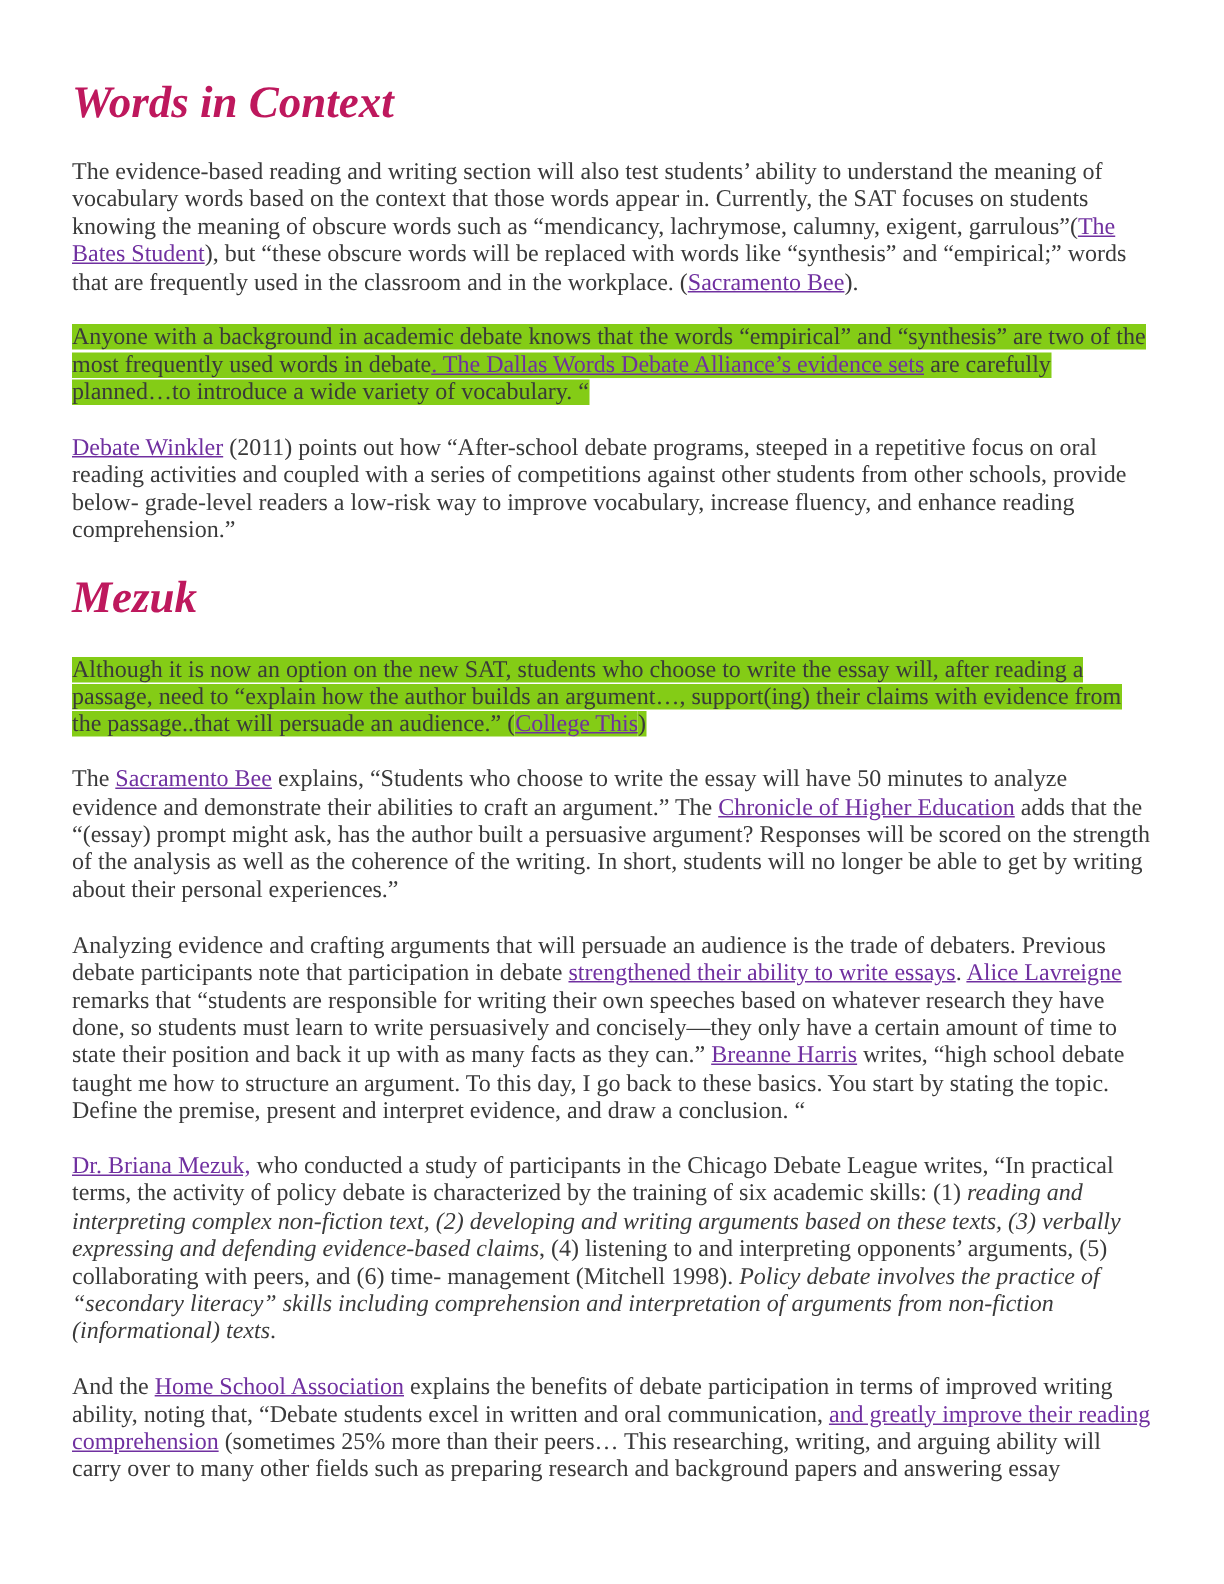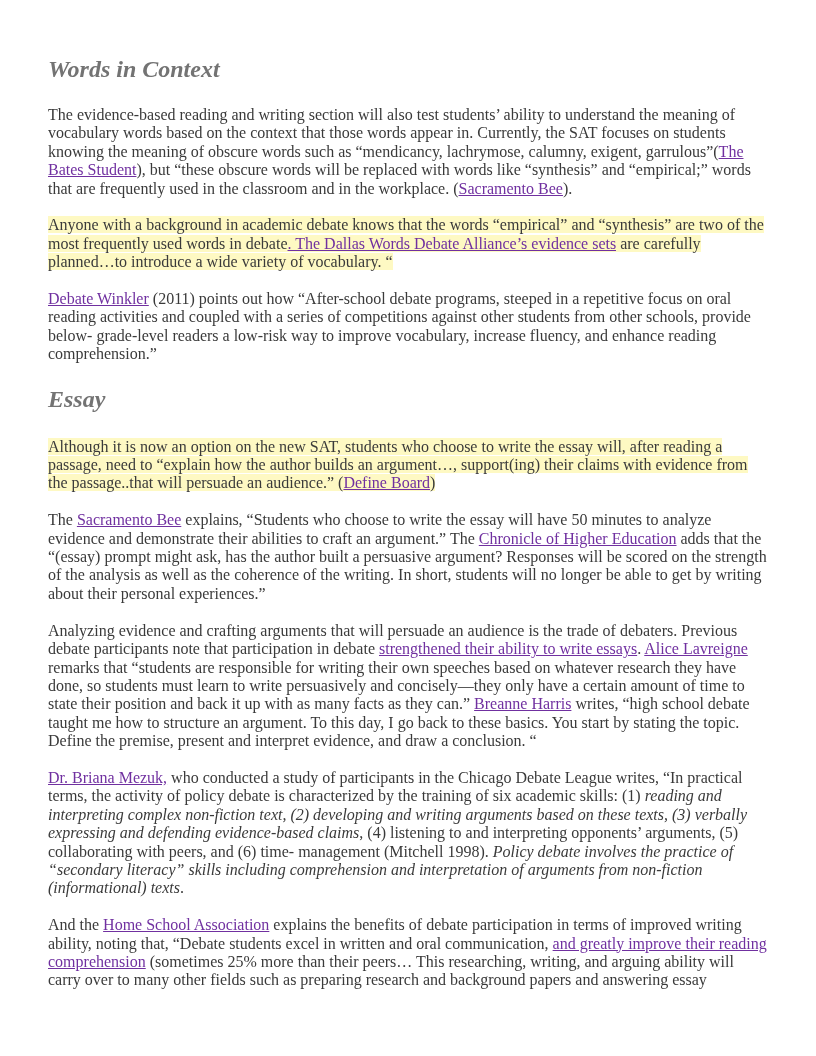--- a/index.html
+++ b/index.html
@@ -4,46 +4,46 @@
 <style>
   html, body { margin: 0; padding: 0; background: #ffffff; }
   body { width: 816px; height: 1056px; position: relative; overflow: hidden; }
   .page {
     position: absolute; left: 48px; top: 54px; width: 722px;
     font-family: "Liberation Serif", "DejaVu Serif", serif;
     font-size: 16px; line-height: 18.4px; color: #3a3a3a;
   }
   h2 {
     font-family: "Liberation Serif", "DejaVu Serif", serif;
-    font-weight: bold; font-style: italic; color: #737373;
-    font-size: 24px; line-height: 30px; margin: 0; padding: 0;
+    font-weight: bold; font-style: italic; color: #be185d;
+    font-size: 30px; line-height: 30px; margin: 0; padding: 0;
   }
   h2.h-words { margin-bottom: 22px; }
   h2.h-essay { margin-top: 20px; margin-bottom: 24px; }
   p { margin: 0 0 18.4px 0; }
   a { color: #7030a0; text-decoration: underline; }
-  .hl { background: #fef9c3; }
+  .hl { background: #84cc16; }
   i { font-style: italic; }
 </style>
 </head>
 <body>
 
 <div class="page">
 
   <h2 class="h-words">Words in Context</h2>
 
   <p><span>The evidence-based reading and writing section will also test students’ ability to understand the meaning of vocabulary words based on the context that those words appear in.  Currently, the SAT focuses on students knowing the meaning of obscure words such as “mendicancy, lachrymose, calumny, exigent, garrulous”(</span><a href="#">The Bates Student</a><span>), but “these obscure words will be replaced with words like “synthesis” and “empirical;” words that are frequently used in the classroom and in the workplace. (</span><a href="#">Sacramento Bee</a><span>).</span></p>
 
   <p><span class="hl">Anyone with a background in academic debate knows that the words “empirical” and “synthesis” are two of the most frequently used words in debate</span><a href="#" class="hl">. The Dallas Words Debate Alliance’s evidence sets</a><span class="hl"> are carefully planned…to introduce a wide variety of vocabulary. “</span></p>
 
   <p><a href="#">Debate Winkler</a><span> (2011) points out how “After-school debate programs, steeped in a repetitive focus on oral reading activities and coupled with a series of competitions against other students from other schools, provide below- grade-level readers a low-risk way to improve vocabulary, increase fluency, and enhance reading comprehension.”</span></p>
 
-  <h2 class="h-essay">Essay</h2>
+  <h2 class="h-essay">Mezuk</h2>
 
-  <p><span class="hl">Although it is now an option on the new SAT, students who choose to write the essay will, after reading a passage, need to “explain how the author builds an argument…, support(ing) their claims with evidence from the passage..that will persuade an audience.” (</span><a href="#" class="hl">Define Board</a><span class="hl">)</span></p>
+  <p><span class="hl">Although it is now an option on the new SAT, students who choose to write the essay will, after reading a passage, need to “explain how the author builds an argument…, support(ing) their claims with evidence from the passage..that will persuade an audience.” (</span><a href="#" class="hl">College This</a><span class="hl">)</span></p>
 
   <p><span>The </span><a href="#">Sacramento Bee</a><span> explains, “Students who choose to write the essay will have 50 minutes to analyze evidence and demonstrate their abilities to craft an argument.” The </span><a href="#">Chronicle of Higher Education</a><span> adds that the “(essay) prompt might ask, has the author built a persuasive argument? Responses will be scored on the strength of the analysis as well as the coherence of the writing. In short, students will no longer be able to get by writing about their personal experiences.”</span></p>
 
   <p><span>Analyzing evidence and crafting arguments that will persuade an audience is the trade of debaters. Previous debate participants note that participation in debate </span><a href="#">strengthened their ability to write essays</a><span>. </span><a href="#">Alice Lavreigne</a><span> remarks that “students are responsible for writing their own speeches based on whatever research they have done, so students must learn to write persuasively and concisely—they only have a certain amount of time to state their position and back it up with as many facts as they can.” </span><a href="#">Breanne Harris</a><span> writes, “high school debate taught me how to structure an argument. To this day, I go back to these basics. You start by stating the topic. Define the premise, present and interpret evidence, and draw a conclusion. “</span></p>
 
   <p><a href="#">Dr. Briana Mezuk,</a><span> who conducted a study of participants in the Chicago Debate League writes, “In practical terms, the activity of policy debate is characterized by the training of six academic skills: (1) </span><i>reading and interpreting complex non-fiction text, (2) developing and writing arguments based on these texts, (3) verbally expressing and defending evidence-based claims</i><span>, (4) listening to and interpreting opponents’ arguments, (5) collaborating with peers, and (6) time- management (Mitchell 1998). </span><i>Policy debate involves the practice of “secondary literacy” skills including comprehension and interpretation of arguments from non-fiction (informational) texts</i><span>.</span></p>
 
   <p><span>And the </span><a href="#">Home School Association</a><span> explains the benefits of debate participation in terms of improved writing ability, noting that, “Debate students excel in written and oral communication, </span><a href="#">and greatly improve their reading comprehension</a><span> (sometimes 25% more than their peers… This researching, writing, and arguing ability will carry over to many other fields such as preparing research and background papers and answering essay</span></p>
 
 </div>

